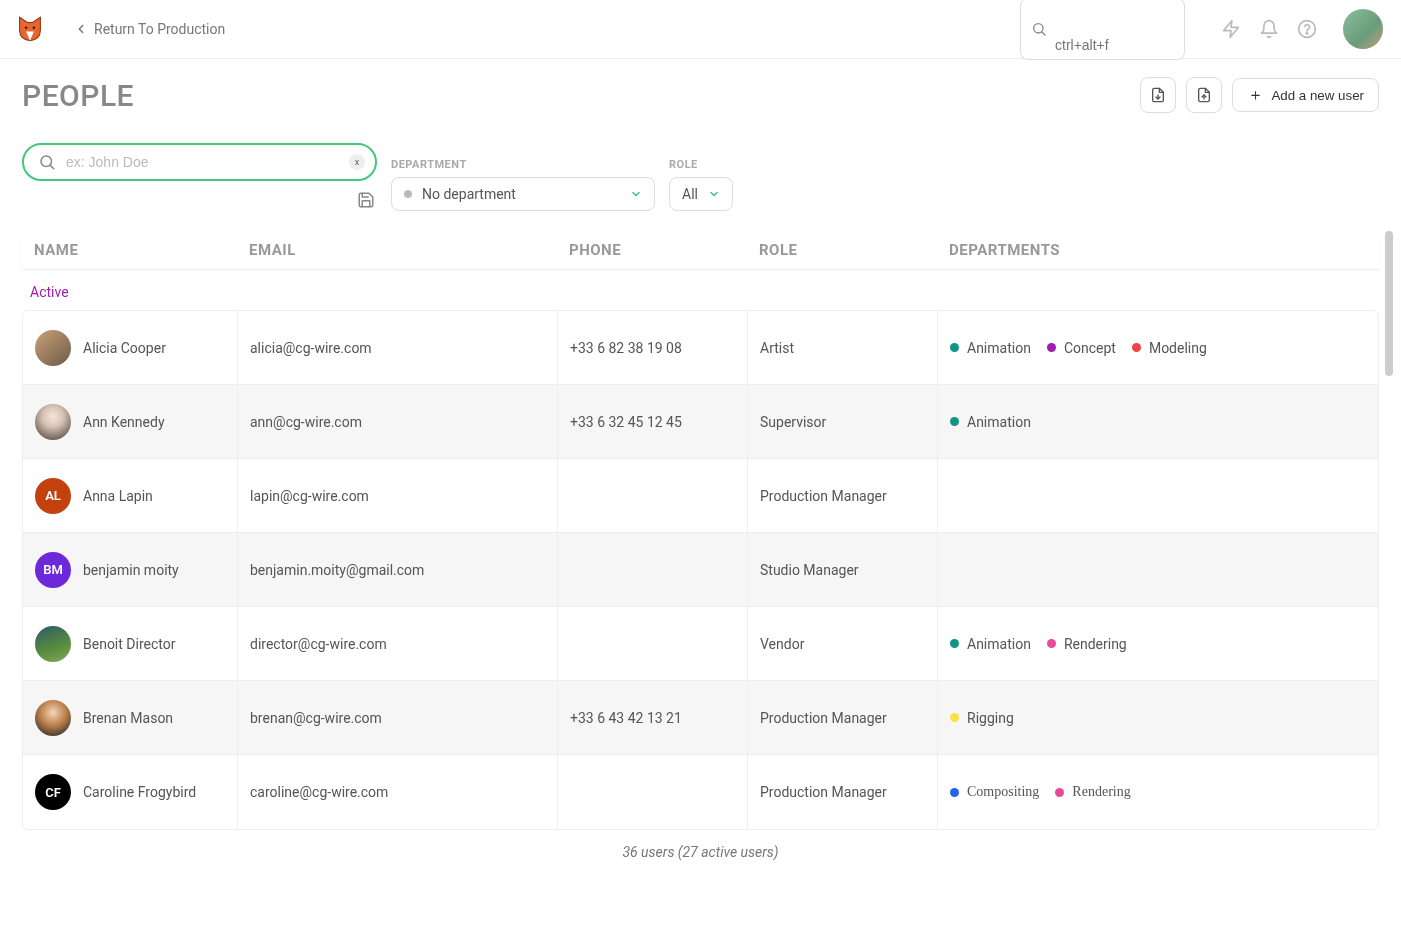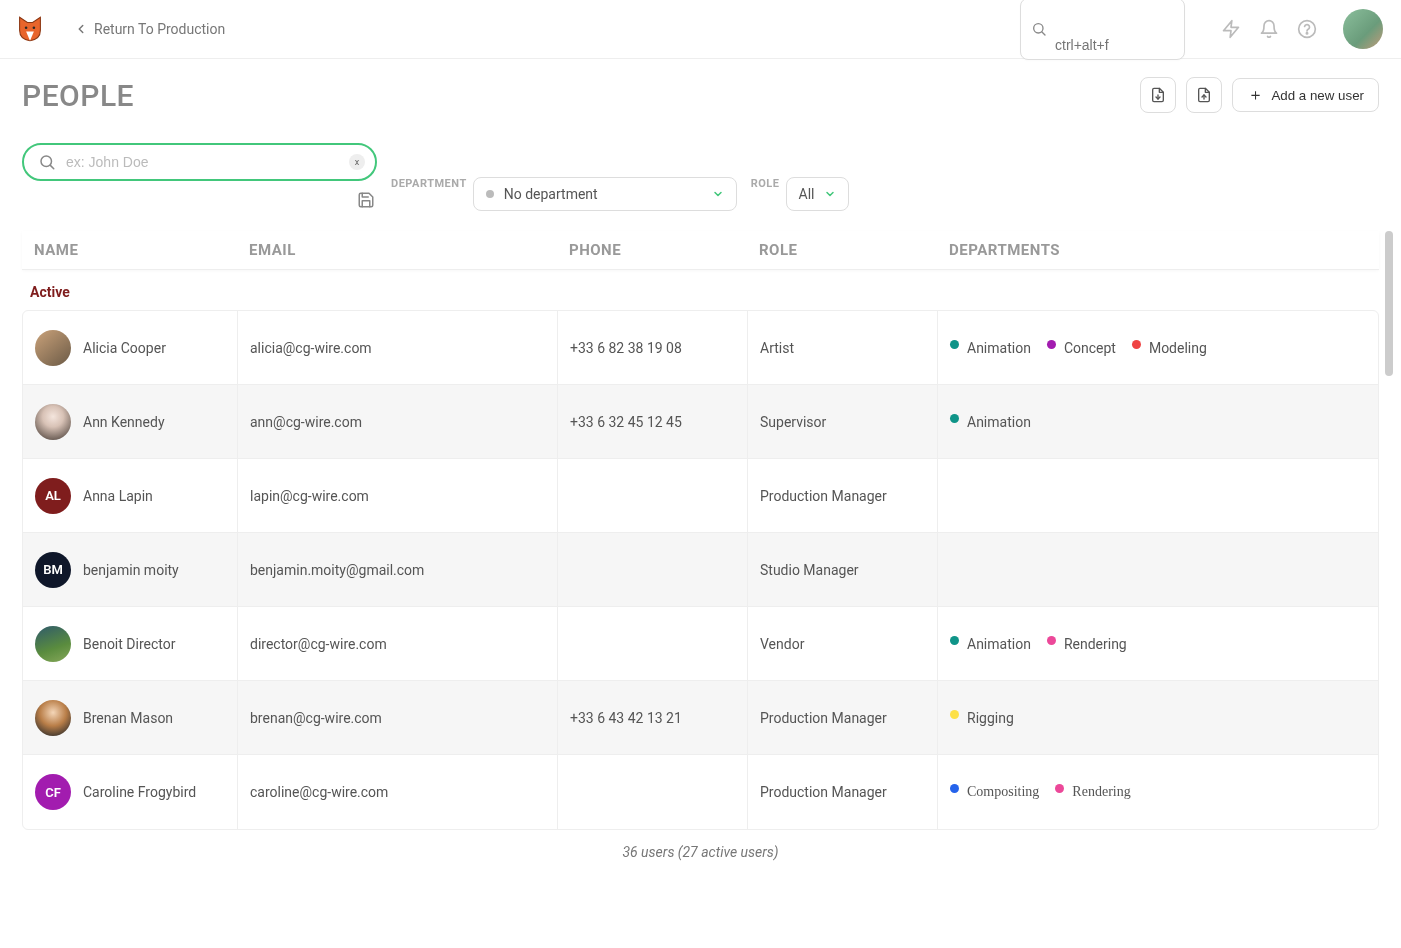--- a/index.html
+++ b/index.html
@@ -27,41 +27,41 @@
 .add-btn .plus { font-size: 16px; line-height: 1; }
 
 
 .filters { display: flex; align-items: flex-end; gap: 14px; margin-bottom: 20px; }
 .search-wrap { display:flex; align-items:flex-end; gap: 8px; flex-direction: column; }
 .big-search { display: flex; align-items: center; gap: 10px; border: 2px solid #42c77b; border-radius: 999px; padding: 8px 40px 8px 14px; width: 355px; position: relative; }
 .big-search input { border: none; outline: none; flex: 1; font-size: 14px; background: transparent; }
 .big-search input::placeholder { color: #bbb; }
 .big-search .clear { position:absolute; right: 10px; top: 50%; transform: translateY(-50%); background: #eee; border-radius: 50%; width: 16px; height: 16px; display:flex; align-items:center; justify-content:center; font-size: 9px; color:#666; cursor:pointer;}
 .save-search { width:22px; height:22px; display:flex; align-items:center; justify-content:center; color:#777; cursor:pointer; }
-.filter-group { display: flex; flex-direction: row; gap: 6px; }
+.filter-group { display: flex; flex-direction: column; gap: 6px; }
 .filter-label { font-size: 11px; font-weight: 700; color: #aaa; letter-spacing: 0.5px; }
 .dropdown { display: flex; align-items: center; gap: 10px; border: 1px solid #ddd; border-radius: 8px; padding: 8px 12px; background: #fff; cursor: pointer; color: #555; }
 .dropdown .chev { margin-left: auto; color: #42c77b; font-size: 12px; }
 .dropdown.dept { width: 264px; }
 .dropdown .dot { width: 8px; height: 8px; border-radius: 50%; background: #bbb; }
 
 
 .table-wrap { position: relative; }
 .thead { display: grid; grid-template-columns: 215px 320px 190px 190px 1fr; padding: 10px 12px; font-size: 15px; font-weight: 700; color: #999; letter-spacing: 0.5px; border-bottom: 1px solid #eee; box-shadow: 0 1px 3px rgba(0,0,0,0.03); }
-.section-title { font-weight: 700; color: #7f1d1d; padding: 14px 8px 10px 8px; }
+.section-title { font-weight: 400; color: #a21caf; padding: 14px 8px 10px 8px; }
 .tbody { border: 1px solid #eee; border-radius: 6px; overflow: hidden; }
 .trow { display: grid; grid-template-columns: 215px 320px 190px 190px 1fr; align-items: center; min-height: 74px; border-bottom: 1px solid #eee; }
 .trow:nth-child(even) { background: #f6f6f6; }
 .trow:last-child { border-bottom: none; }
 .ncell { display: flex; align-items: center; gap: 12px; padding: 10px 12px; color: #555; border-right: 1px solid #eee; height: 100%; }
 .cell { padding: 10px 12px; color: #555; border-right: 1px solid #eee; display:flex; align-items:center; height:100%; }
 .cell:last-child, .ncell:last-child { border-right: none; }
 .avatar { width: 36px; height: 36px; border-radius: 50%; display: flex; align-items: center; justify-content: center; color: #fff; font-weight: 600; font-size: 13px; flex-shrink: 0; }
 .tags { display: flex; flex-wrap: wrap; gap: 10px 16px; align-items:center; }
-.tag { display: inline-flex; align-items: flex-start; gap: 8px; color: #555; }
+.tag { display: inline-flex; align-items: center; gap: 8px; color: #555; }
 .tag .dot { width: 9px; height: 9px; border-radius: 50%; }
 
 .scrollbar { position: absolute; right: -14px; top: 0; width: 8px; height: 145px; background: #ccc; border-radius: 4px; }
 
 .footer { text-align: center; color: #777; font-style: italic; padding: 14px 0 6px 0; }
 
 svg { display:block; }
 </style>
 </head>
 <body>
@@ -235,33 +235,33 @@
             <div class="tags">
               <span class="tag">
                 <span class="dot" style="background: rgb(15, 148, 136);"></span>
                 <span>Animation</span>
               </span>
             </div>
           </div>
         </div>
         <div class="trow">
           <div class="ncell">
-            <div class="avatar" style="background: #7f1d1d;">AL</div>
+            <div class="avatar" style="background: #c2410c;">AL</div>
             <span>Anna Lapin</span>
           </div>
           <div class="cell">lapin@cg-wire.com</div>
           <div class="cell"></div>
           <div class="cell">Production Manager</div>
           <div class="cell" style="border-right: none;">
             <div class="tags"></div>
           </div>
         </div>
         <div class="trow">
           <div class="ncell">
-            <div class="avatar" style="background: #0f172a;">BM</div>
+            <div class="avatar" style="background: #6d28d9;">BM</div>
             <span>benjamin moity</span>
           </div>
           <div class="cell">benjamin.moity@gmail.com</div>
           <div class="cell"></div>
           <div class="cell">Studio Manager</div>
           <div class="cell" style="border-right: none;">
             <div class="tags"></div>
           </div>
         </div>
         <div class="trow">
@@ -297,21 +297,21 @@
             <div class="tags">
               <span class="tag">
                 <span class="dot" style="background: rgb(253, 224, 71);"></span>
                 <span>Rigging</span>
               </span>
             </div>
           </div>
         </div>
         <div class="trow">
           <div class="ncell">
-            <div class="avatar" style="background: #a21caf;">CF</div>
+            <div class="avatar" style="background: #000000;">CF</div>
             <span>Caroline Frogybird</span>
           </div>
           <div class="cell">caroline@cg-wire.com</div>
           <div class="cell"></div>
           <div class="cell">Production Manager</div>
           <div class="cell" style="border-right: none; font-family: Liberation Serif, serif;">
             <div class="tags">
               <span class="tag">
                 <span class="dot" style="background: rgb(37, 99, 235);"></span>
                 <span>Compositing</span>

